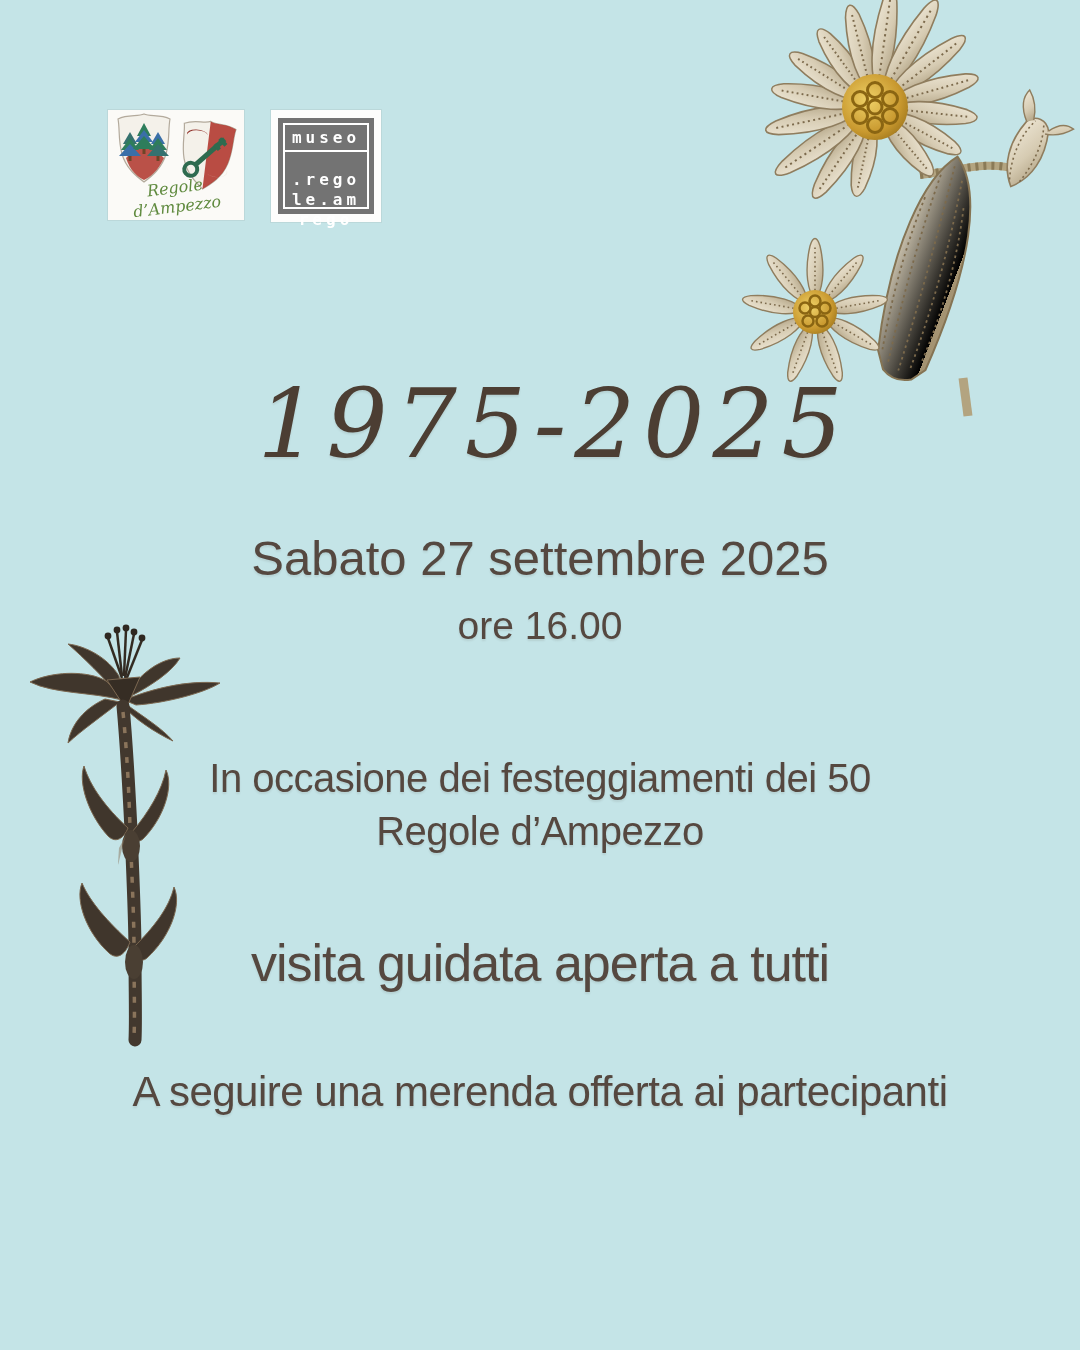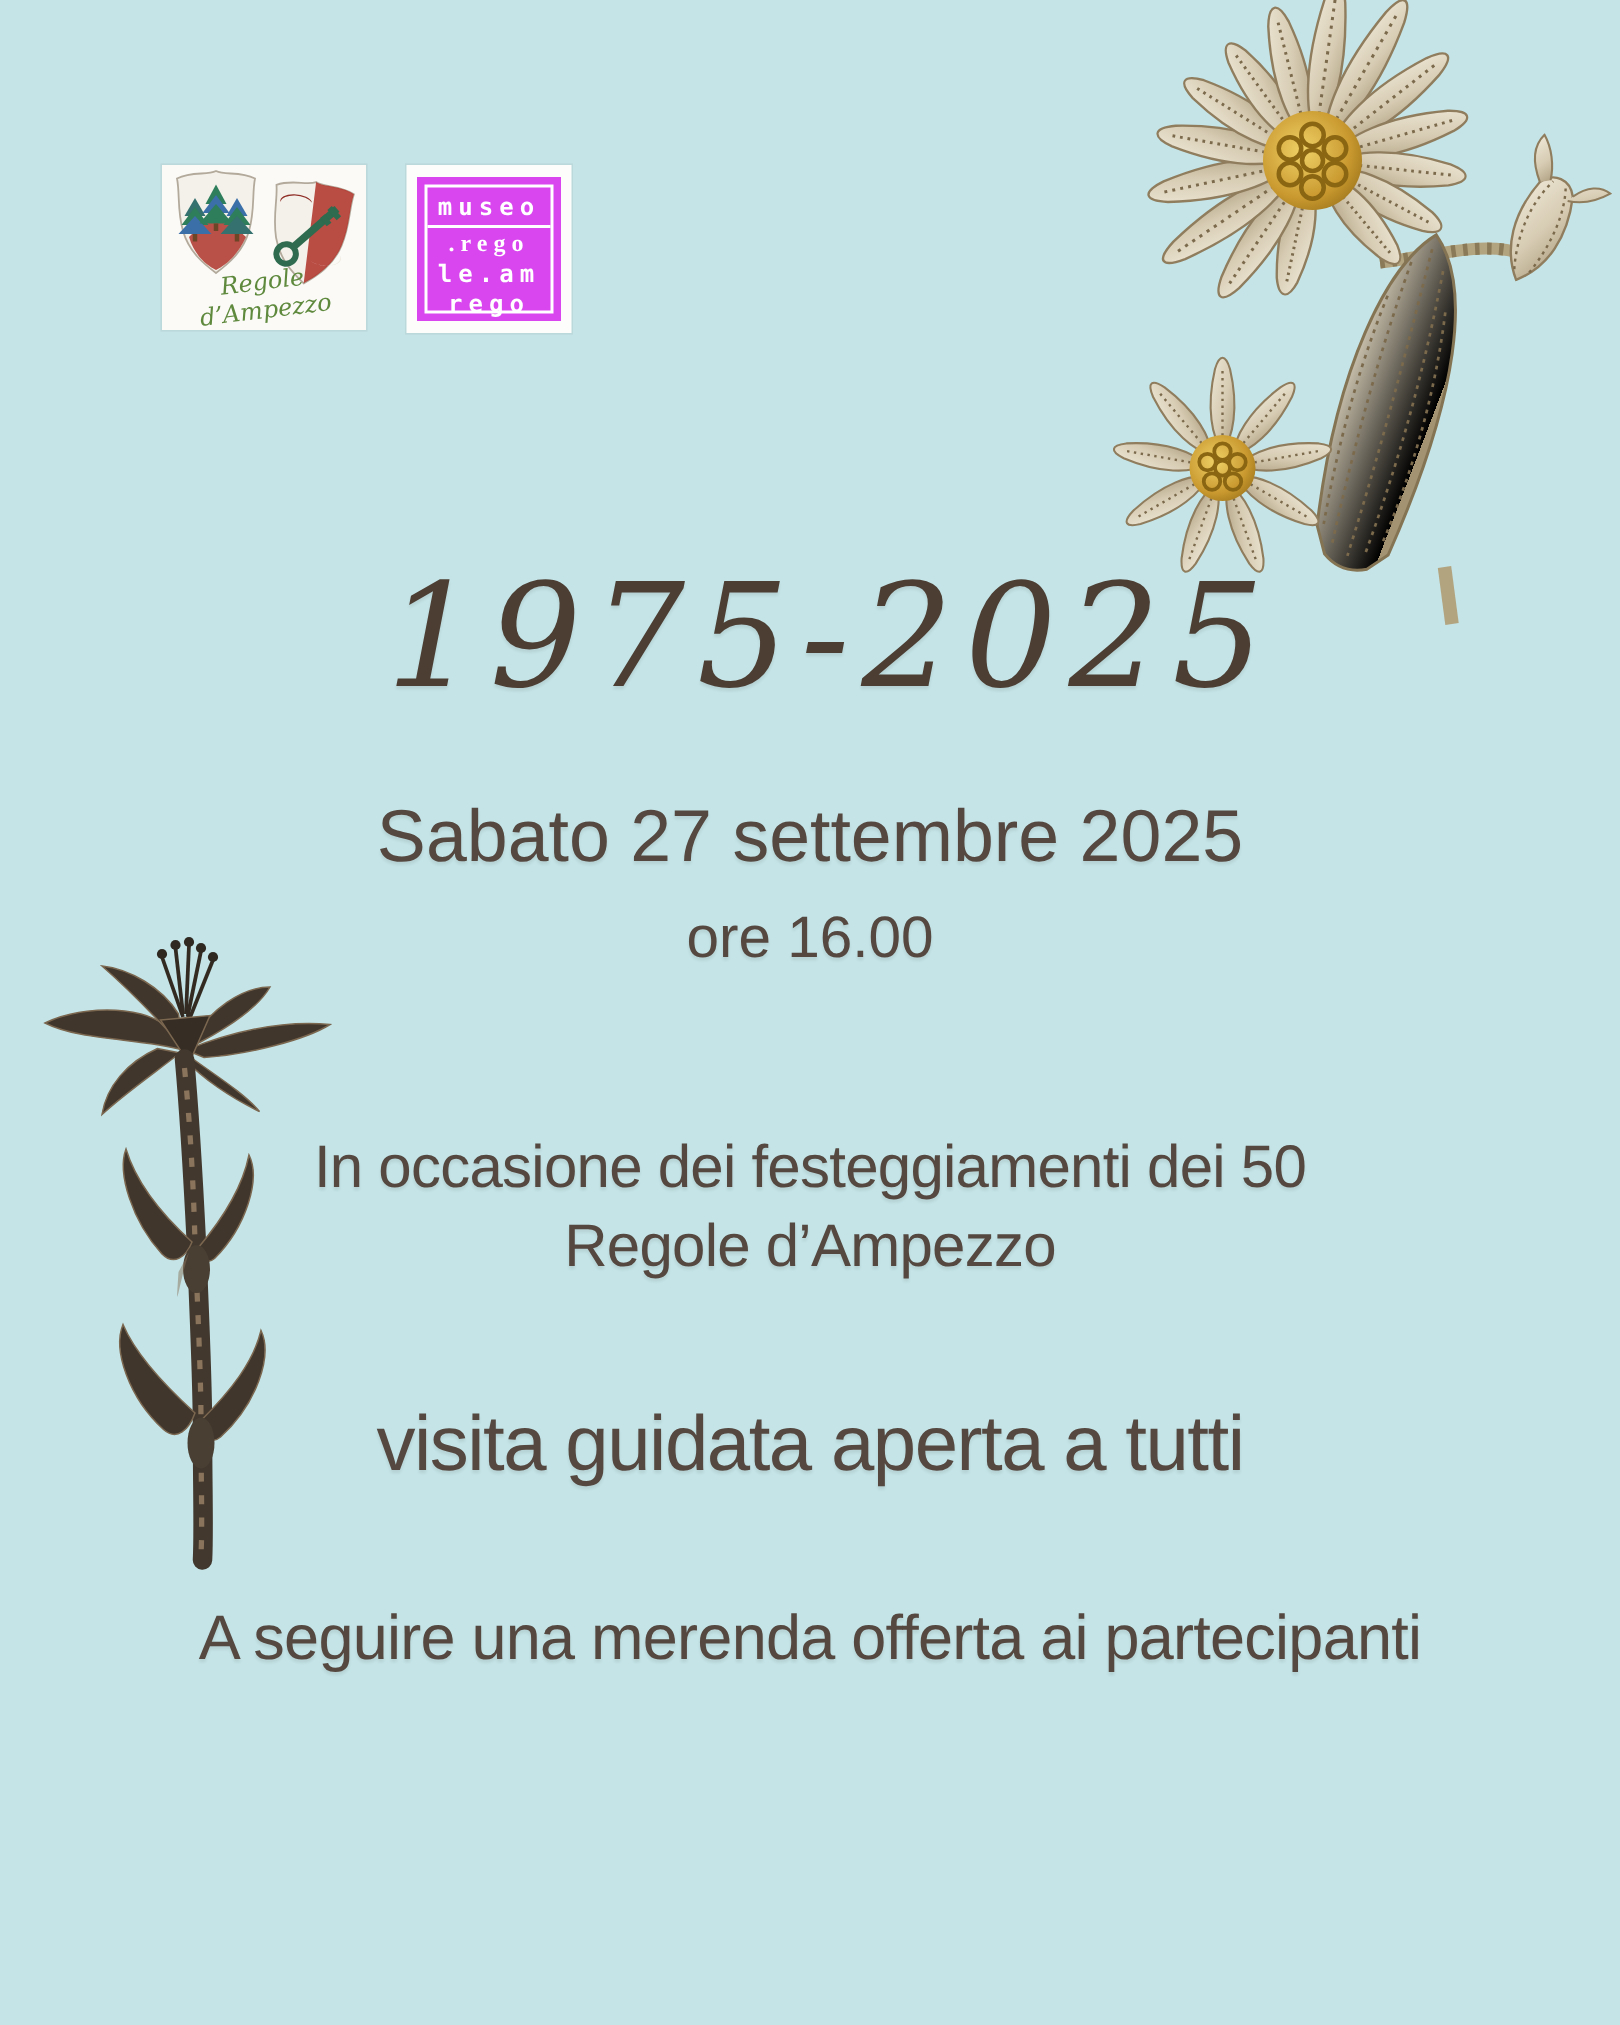--- a/index.html
+++ b/index.html
@@ -42,37 +42,37 @@
     font-family:"DejaVu Serif",serif;font-style:italic;
     font-size:16px;color:#5f8a3e;
     transform:rotate(-7deg);
   }
   .logo-museo{
     position:absolute;left:271px;top:110px;width:110px;height:112px;
     background:#fdfdfc;padding:0;box-shadow:0 0 0 1px rgba(160,180,180,.25);
   }
   .logo-museo .teal{
     position:absolute;left:7px;top:8px;right:7px;bottom:8px;
-    background:#d946ef;
+    background:#737373;
   }
   .logo-museo .frame{
     position:absolute;left:5px;top:5px;right:5px;bottom:5px;
     border:2px solid #fff;
     display:flex;flex-direction:column;
   }
   .logo-museo .row-top{
     border-bottom:2px solid #fff;
     padding:3px 0 2px 0;
   }
   .logo-museo .mono{
     font-family:"DejaVu Sans Mono",monospace;font-weight:bold;
     font-size:16px;letter-spacing:4px;color:#ffffff;
     text-align:center;line-height:20px;
   }
-  .logo-museo .row-bottom{padding-top:1px;font-family:Liberation Serif, serif;}
+  .logo-museo .row-bottom{padding-top:18px;}
   
   .brooch{position:absolute;right:0;top:0;width:345px;height:420px;}
   .lily{position:absolute;left:22px;top:620px;width:215px;height:430px;}
 </style>
 </head>
 <body>
 
 <div class="poster">
 
   <div class="logo-regole">

